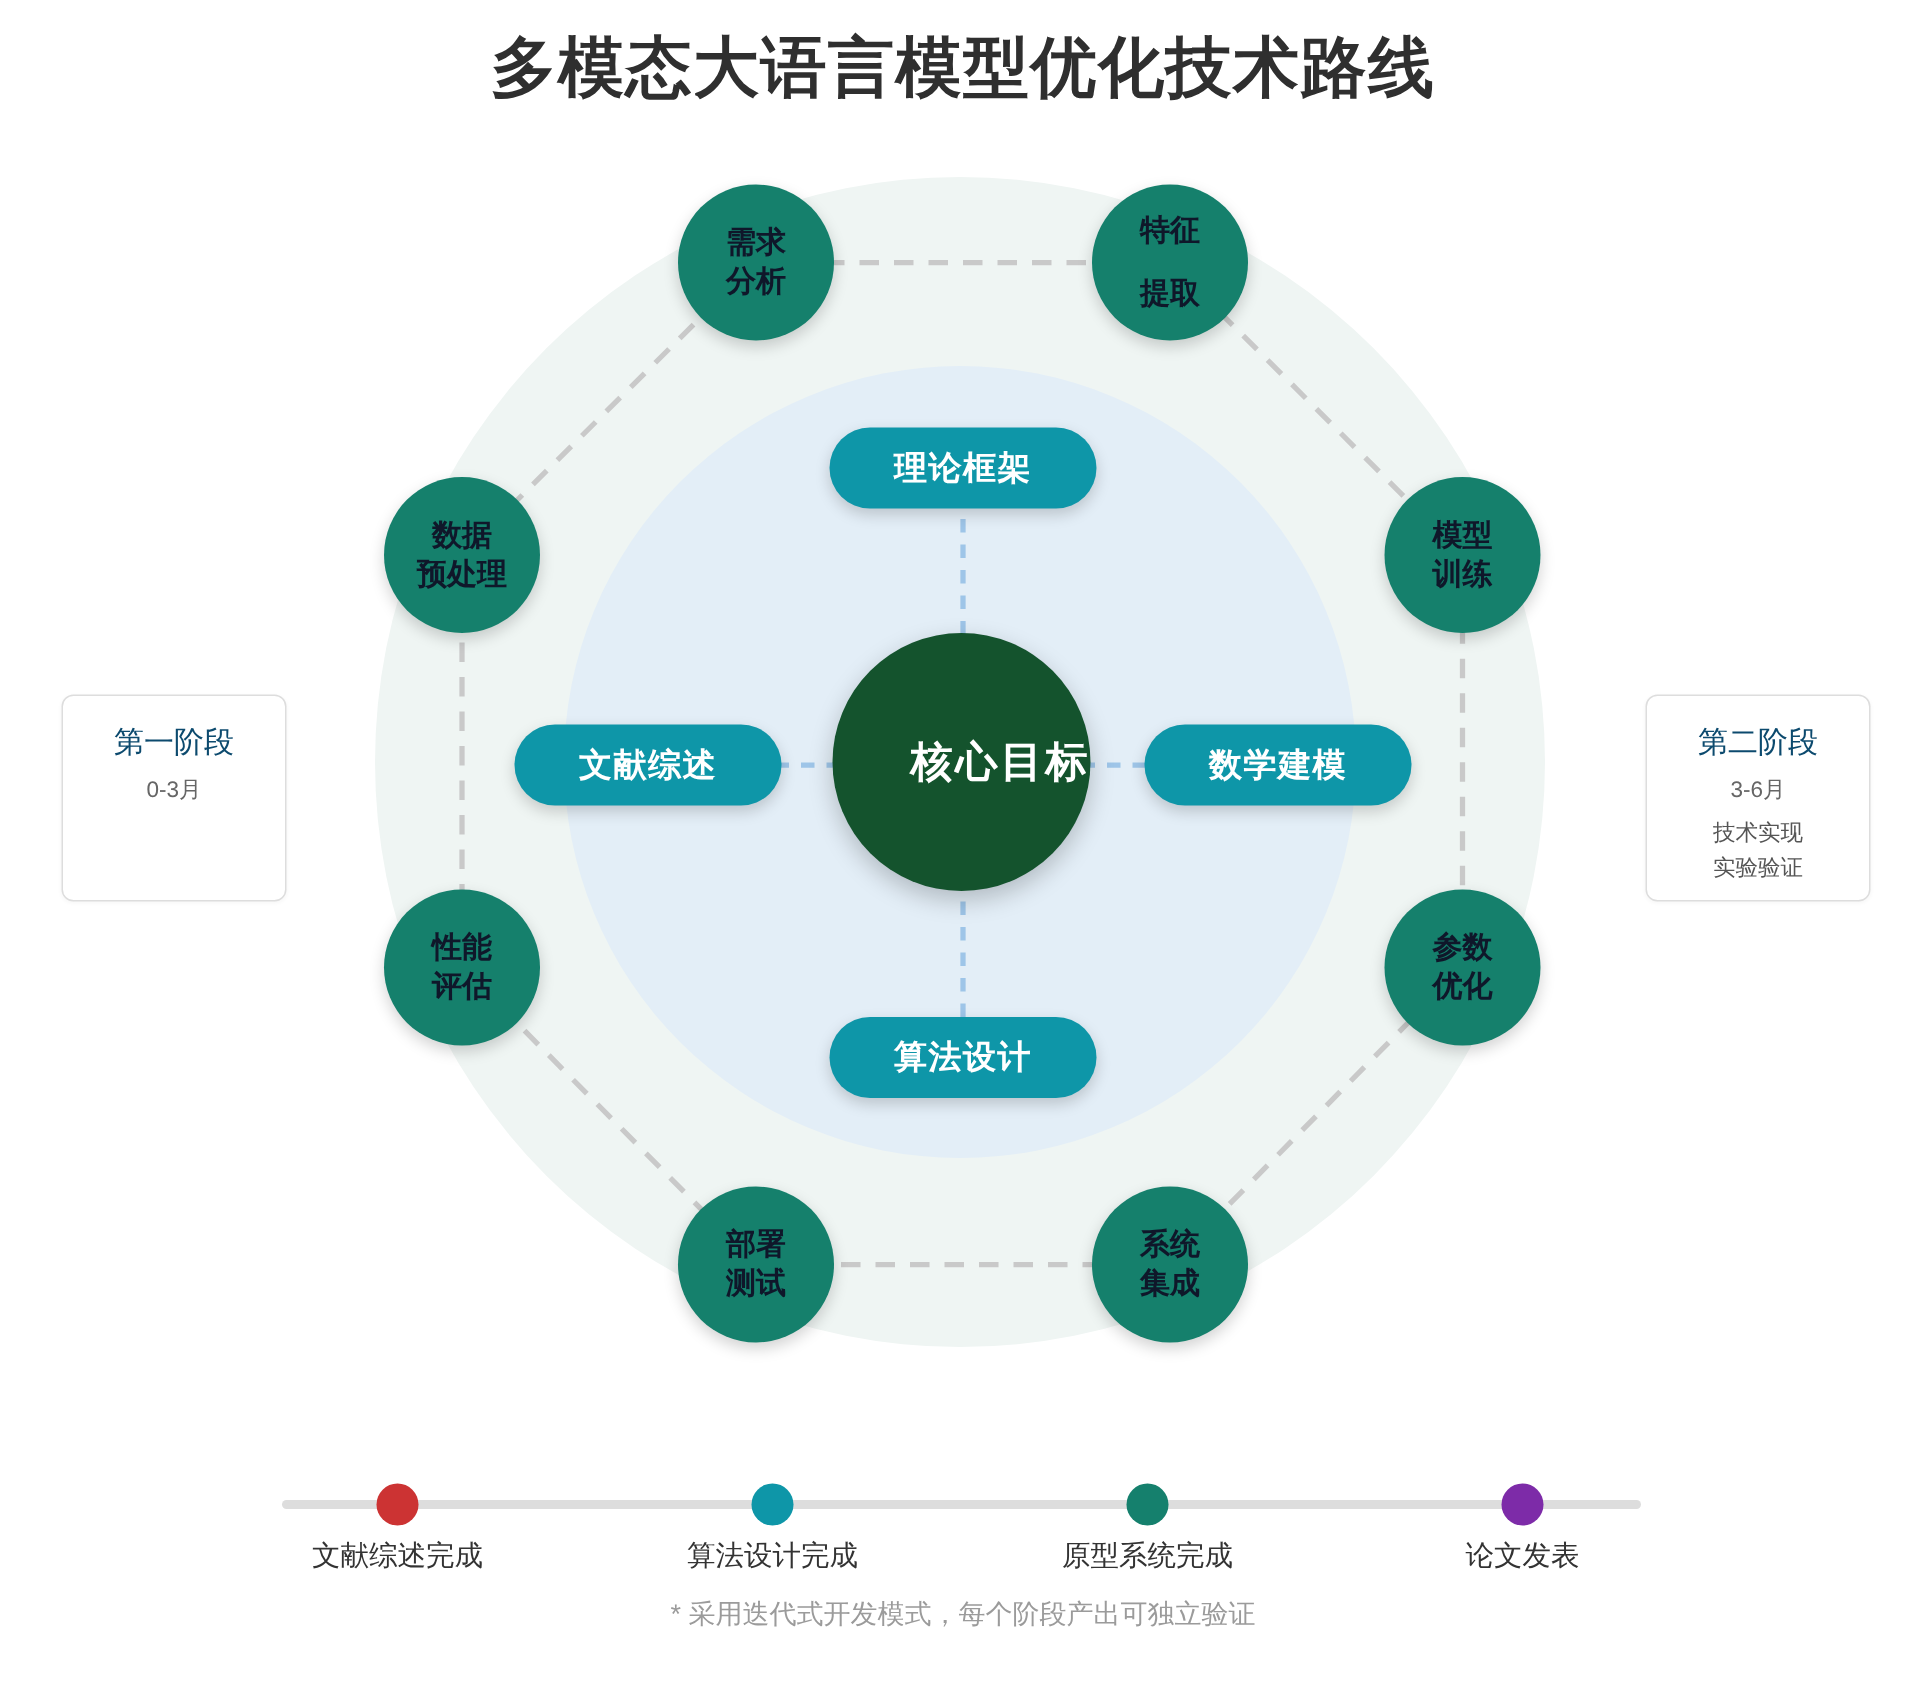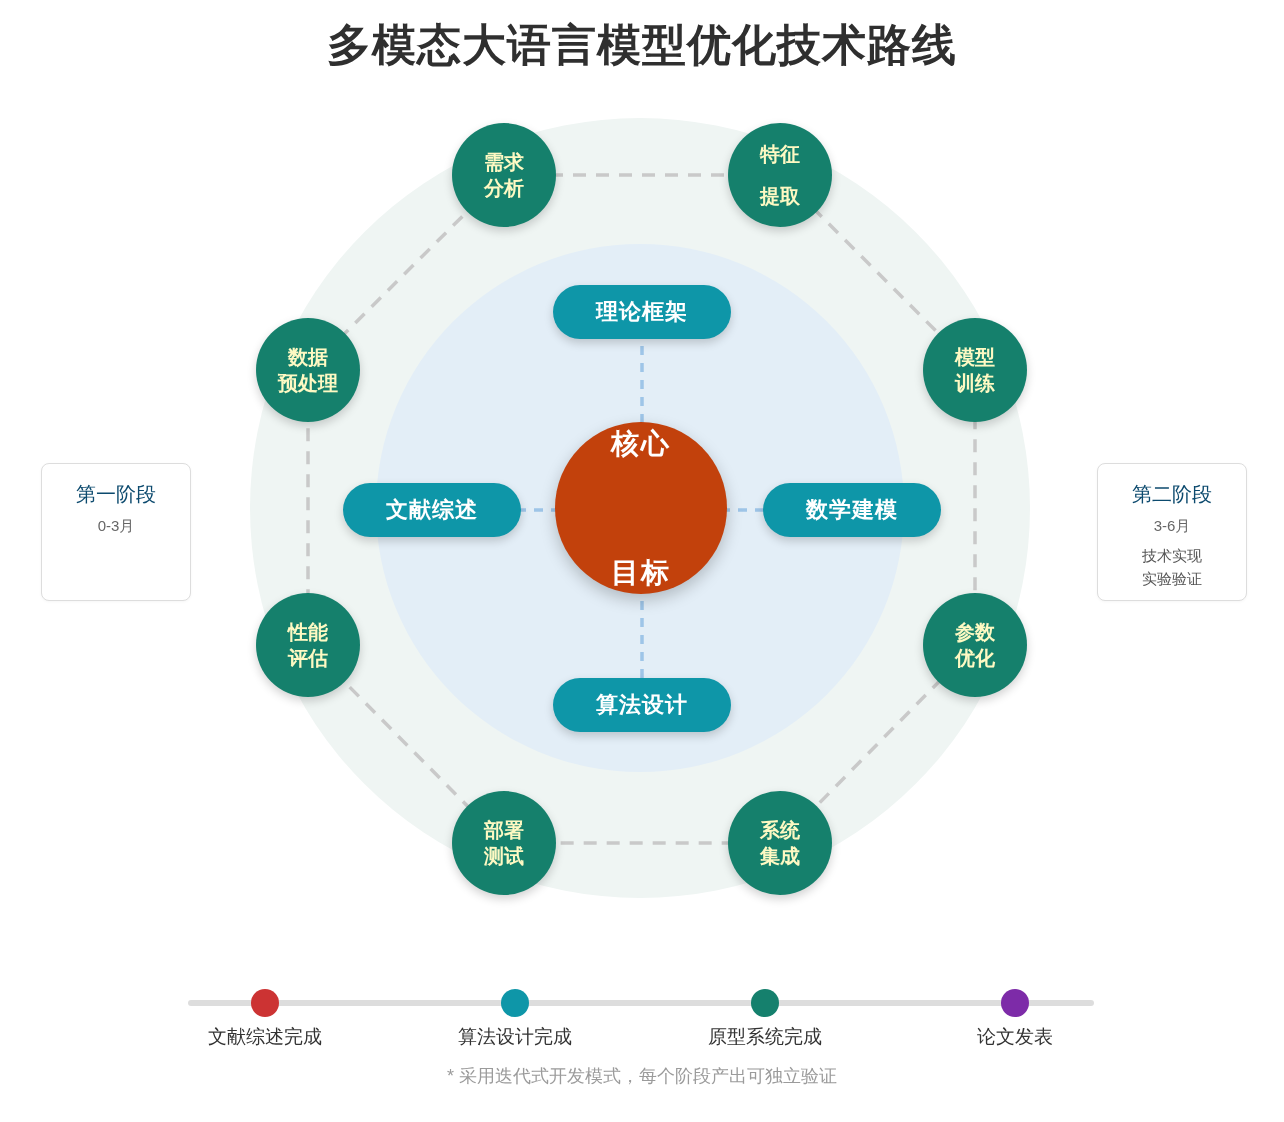--- a/index.html
+++ b/index.html
@@ -19,42 +19,42 @@
     background:#eff5f3;
   }
   .bg-inner{
     left:376px;top:244px;width:528px;height:528px;border-radius:50%;
     background:#e3eef7;
   }
   svg.lines{left:0;top:0;pointer-events:none;}
   
   .onode{
     width:104px;height:104px;border-radius:50%;background:#15806c;
-    color:#fef9c3;font-weight:bold;font-size:20px;line-height:1.32;
+    color:#0f172a;font-weight:bold;font-size:20px;line-height:1.32;
     display:flex;flex-direction:column;align-items:center;justify-content:center;
     text-align:center;box-shadow:0 4px 10px rgba(0,0,0,0.18);
   }
   .on0{left:452px;top:123px;}  .on1{left:728px;top:123px;gap:16px;}
   .on2{left:923px;top:318px;}  .on3{left:923px;top:593px;}
   .on4{left:728px;top:791px;}  .on5{left:452px;top:791px;}
   .on6{left:256px;top:593px;}  .on7{left:256px;top:318px;}
   
   .pill{
     width:178px;height:54px;border-radius:27px;background:#0e96a8;
     color:#fff;font-weight:bold;font-size:22px;letter-spacing:1px;
     display:flex;align-items:center;justify-content:center;
     box-shadow:0 4px 10px rgba(0,0,0,0.18);
   }
   .pt{left:553px;top:285px;} .pr{left:763px;top:483px;font-family:Liberation Mono, monospace;}
   .pb{left:553px;top:678px;} .pl{left:343px;top:483px;}
   
   .core{
     left:555px;top:422px;width:172px;height:172px;border-radius:50%;
-    background:#c2410c;color:#fff;font-weight:bold;font-size:28px;line-height:1.55;
-    display:flex;flex-direction:column;align-items:center;justify-content:space-between;
+    background:#14532d;color:#fff;font-weight:bold;font-size:28px;line-height:1.55;
+    display:flex;align-items:center;justify-content:flex-end;
     text-align:center;box-shadow:0 6px 16px rgba(0,0,0,0.22);letter-spacing:2px;
   }
   
   .phase{
     width:148px;height:136px;background:#fff;border:1px solid #dddddd;border-radius:8px;
     text-align:center;box-shadow:0 1px 3px rgba(0,0,0,0.04);
   }
   .phase-left{left:41px;top:463px;} .phase-right{left:1097px;top:463px;}
   .phase .ph-title{margin-top:17px;font-size:20px;font-weight:normal;color:#0c4a6e;}
   .phase .ph-period{margin-top:9px;font-size:15px;color:#666666;}

